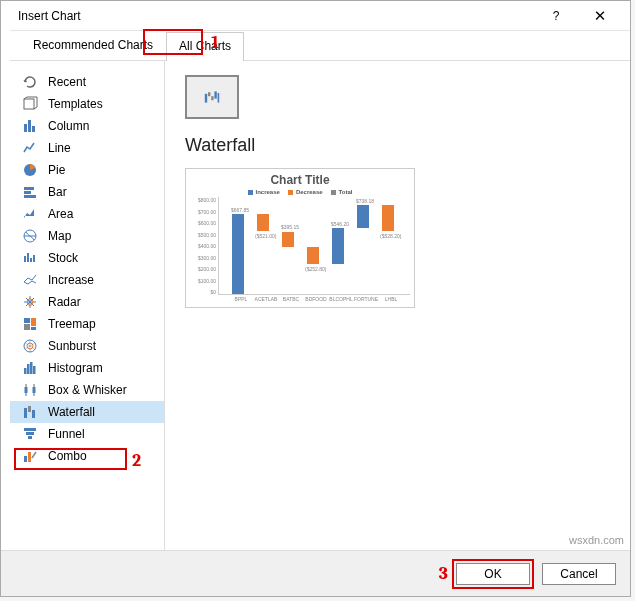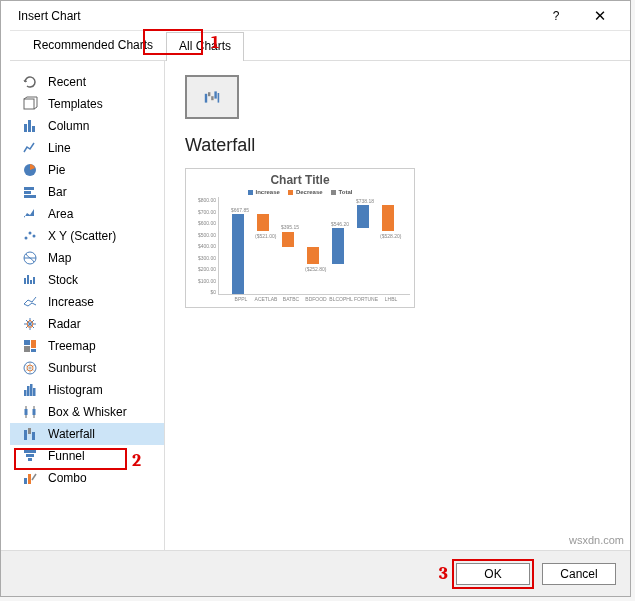--- a/index.html
+++ b/index.html
@@ -118,30 +118,20 @@
           <span class="icon">
             <svg viewBox="0 0 16 16">
               <path d="M2 12l3-5 3 2 4-6v7H2z" fill="#4a7ebb"></path>
             </svg>
           </span>
           <span>Area</span>
         </div>
         <div class="chart-item">
           <span class="icon">
             <svg viewBox="0 0 16 16">
-              <circle cx="4" cy="10" r="1.5" fill="#4a7ebb"></circle>
-              <circle cx="8" cy="5" r="1.5" fill="#4a7ebb"></circle>
-              <circle cx="12" cy="8" r="1.5" fill="#4a7ebb"></circle>
-            </svg>
-          </span>
-          <span>X Y (Scatter)</span>
-        </div>
-        <div class="chart-item">
-          <span class="icon">
-            <svg viewBox="0 0 16 16">
               <circle cx="8" cy="8" r="6" fill="none" stroke="#4a7ebb"></circle>
               <path d="M4 4c2 4 6 4 8 8M2 8h12" stroke="#4a7ebb" fill="none"></path>
             </svg>
           </span>
           <span>Map</span>
         </div>
         <div class="chart-item">
           <span class="icon">
             <svg viewBox="0 0 16 16">
               <path d="M3 12V6m3 6V3m3 9V8m3 4V5" stroke="#4a7ebb" stroke-width="2"></path>

